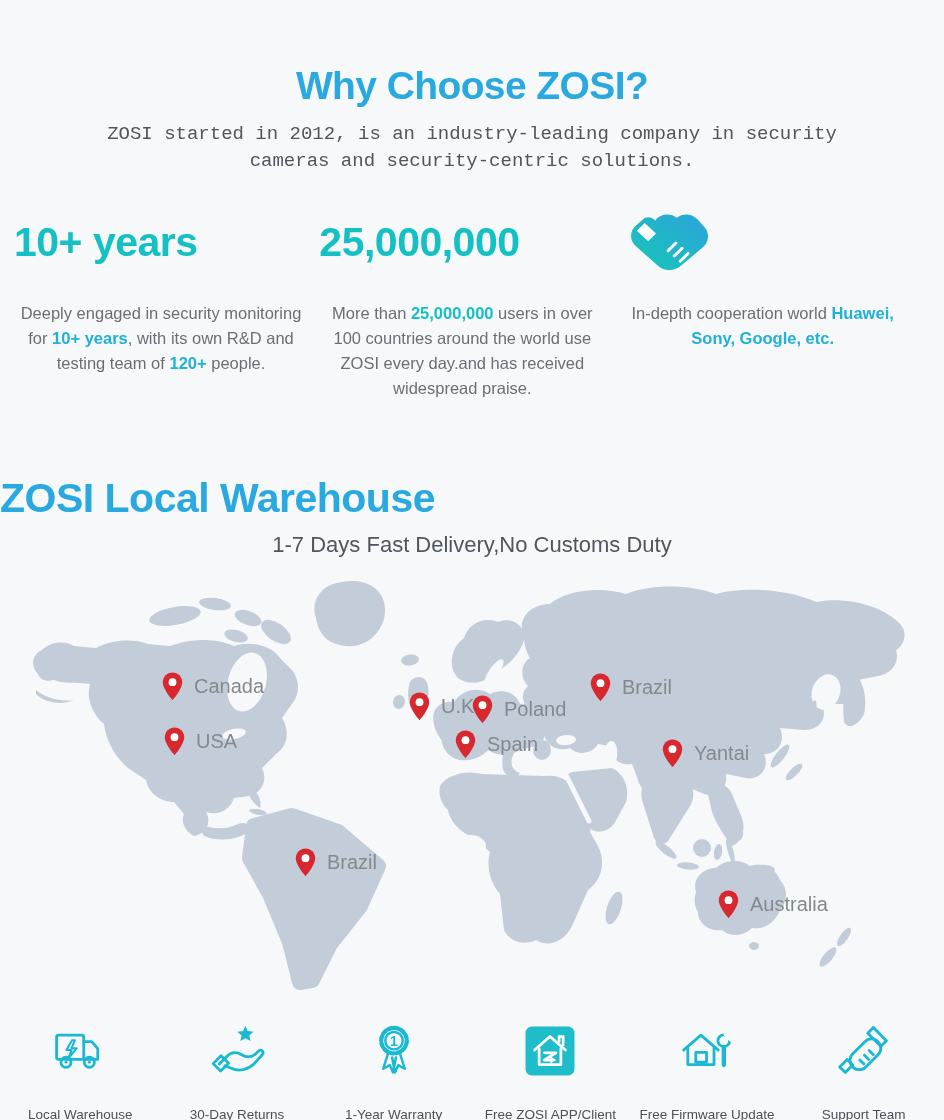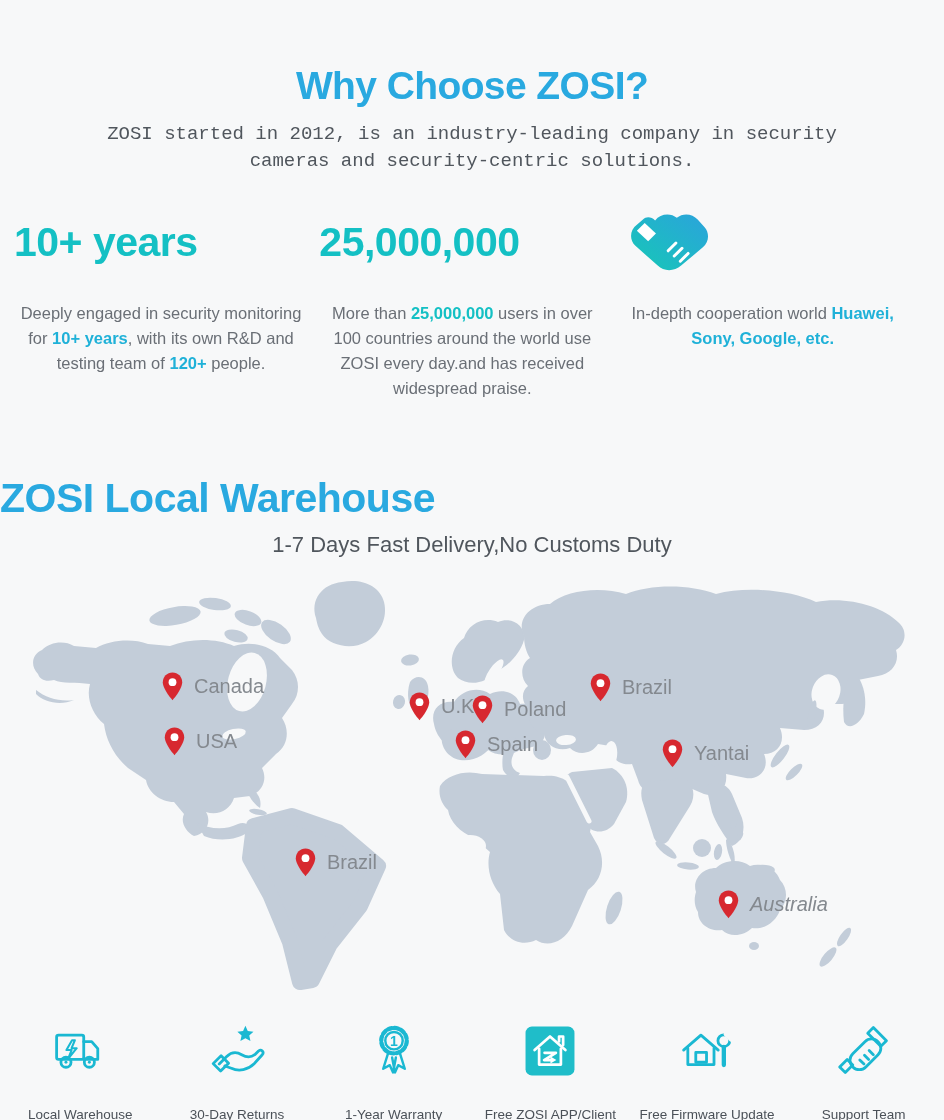--- a/index.html
+++ b/index.html
@@ -205,21 +205,21 @@
           </svg>
           <span class="pin-label">Yantai</span>
         </div>
         <div class="pin-item" style="left: 295px; top: 274px;">
           <svg width="21" height="29" viewBox="0 0 21 29">
             <path d="M10.5,0.5 C5,0.5 0.8,4.8 0.8,10.3 C0.8,17.5 10.5,28.2 10.5,28.2 C10.5,28.2 20.2,17.5 20.2,10.3 C20.2,4.8 16,0.5 10.5,0.5 Z" fill="#d7282f"></path>
             <circle cx="10.5" cy="10.2" r="3.9" fill="#fff"></circle>
           </svg>
           <span class="pin-label">Brazil</span>
         </div>
-        <div class="pin-item" style="left: 718px; top: 316px; font-style: italic;">
+        <div class="pin-item" style="left: 718px; top: 316px;">
           <svg width="21" height="29" viewBox="0 0 21 29">
             <path d="M10.5,0.5 C5,0.5 0.8,4.8 0.8,10.3 C0.8,17.5 10.5,28.2 10.5,28.2 C10.5,28.2 20.2,17.5 20.2,10.3 C20.2,4.8 16,0.5 10.5,0.5 Z" fill="#d7282f"></path>
             <circle cx="10.5" cy="10.2" r="3.9" fill="#fff"></circle>
           </svg>
           <span class="pin-label">Australia</span>
         </div>
       </div>
   </div>
 
   <div class="features">

